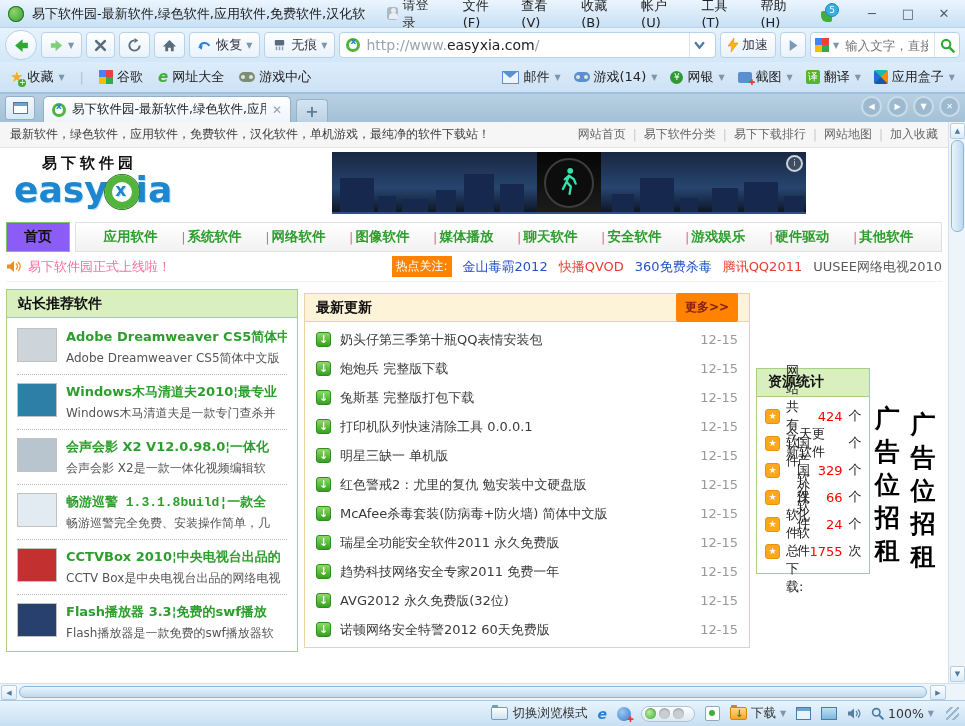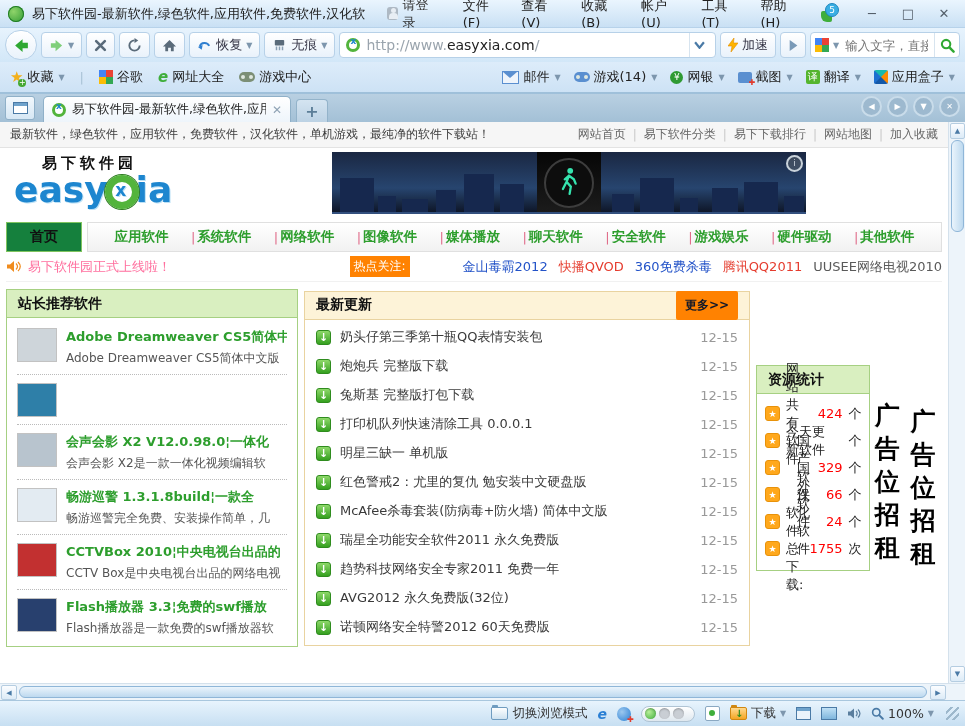--- a/index.html
+++ b/index.html
@@ -119,21 +119,21 @@
           background:linear-gradient(180deg,#1a2742 0%,#27456f 60%,#0e1628 100%);border-bottom:2px solid #33507e;box-sizing:border-box;}
   .bld{position:absolute;bottom:0;background:#16284e;}
   .tlight{position:absolute;left:205px;top:0;width:64px;height:62px;background:linear-gradient(#060606,#1c1c1c);
           display:flex;align-items:center;justify-content:center;}
   .tlight .lens{width:46px;height:46px;border-radius:50%;border:2px solid #3d3d3d;background:#0d0d0d;
                 display:flex;align-items:center;justify-content:center;}
   .binfo{position:absolute;right:3px;top:3px;width:13px;height:13px;border-radius:50%;border:2px solid #c9d2da;
          color:#c9d2da;font-size:9px;line-height:13px;text-align:center;background:rgba(90,100,112,.55);}
   
   .pg-nav{margin:2px 6px 0;height:30px;display:flex;gap:5px;}
-  .nav-home{width:76px;background:#15803d;border:1px solid #7fc45f;display:flex;align-items:center;justify-content:center;
+  .nav-home{width:64px;background:#8b5cf6;border:1px solid #7fc45f;display:flex;align-items:center;justify-content:center;
             font-weight:bold;font-size:14px;color:#111;box-sizing:border-box;}
   .nav-rest{flex:1;border:1px solid #e0e0e0;background:linear-gradient(#ffffff,#f1f1f1);display:flex;align-items:center;
             justify-content:space-evenly;padding:0 6px;box-sizing:border-box;}
   .nav-link{color:#2d9e2d;font-weight:bold;font-size:13.5px;font-family:Liberation Serif, serif;}
   .nav-sep{color:#e06c8a;margin:0 2px;}
   
   .pg-search{margin:2px 6px 0;height:48px;background:#f1fbe7;border:1px solid #cde9ae;display:flex;align-items:center;
              justify-content:center;gap:6px;box-sizing:border-box;}
   .pg-search input{width:424px;height:28px;border:1px solid #b8dd9a;font-size:13px;padding:0 6px;box-sizing:border-box;
                    font-family:inherit;outline:none;}
@@ -152,21 +152,21 @@
           padding:0 11px;font-weight:bold;font-size:14px;color:#111;box-sizing:border-box;}
   .box-left{width:292px;}
   .rec-list{padding:2px 10px;}
   .rec-item{display:flex;gap:9px;padding:8px 0 7px;border-bottom:1px dotted #bbb;}
   .rec-item:last-child{border-bottom:none;}
   .rec-thumb{width:40px;height:34px;border:1px solid #c2c2c2;flex:0 0 auto;box-sizing:border-box;}
   .rec-title{color:#2d9e2d;font-weight:bold;font-size:13px;margin-bottom:4px;white-space:nowrap;overflow:hidden;max-width:225px;}
   .rec-desc{color:#555;font-size:12px;white-space:nowrap;overflow:hidden;max-width:225px;}
   .box-mid{flex:1;border-color:#e9d3a0;}
   .box-mid .box-hd{background:#fdf3d8;border-bottom-color:#e9d3a0;}
-  .morebtn{margin-left:auto;background:#ff8201;color:#0f172a;font-size:12px;font-weight:bold;padding:6px 9px;border-radius:2px;}
+  .morebtn{margin-left:auto;background:#ff8201;color:#7f1d1d;font-size:12px;font-weight:bold;padding:6px 9px;border-radius:2px;}
   .latest-list{padding:3px 0;}
   .li-row{height:29px;display:flex;align-items:center;gap:9px;padding:0 11px;}
   .dl-ico{width:15px;height:15px;border-radius:3px;background:linear-gradient(#8ed86a,#35a01f);border:1px solid #2f8c1e;
           color:#fff;font-size:11px;font-weight:bold;display:flex;align-items:center;justify-content:center;flex:0 0 auto;box-sizing:border-box;}
   .li-name{color:#3a3a3a;font-size:13px;white-space:nowrap;overflow:hidden;}
   .li-date{margin-left:auto;color:#999;font-size:13px;}
   .col-right{width:186px;display:flex;flex-direction:row;}
   .stats-list{padding:6px 8px 8px;}
   .st-row{display:flex;align-items:center;gap:6px;height:27px;}
   .st-star{width:15px;height:15px;border-radius:3px;background:#ffa81c;border:1px solid #e8920a;color:#fff;font-size:9px;
@@ -500,21 +500,21 @@
 
 
     <div class="pg-announce">
       <svg width="16" height="15" viewBox="0 0 16 14">
         <path d="M1 5 h3 l4 -3.5 v11 L4 9 H1 Z" fill="#f08c1e"></path>
         <path d="M10 4 C12 6 12 8 10 10 M12 2.5 C15 5.5 15 8.5 12 11.5" stroke="#f08c1e" stroke-width="1.2" fill="none"></path>
       </svg>
       <span class="announce-text">易下软件园正式上线啦！</span>
       <span class="hotwrap">
         <span class="hot-label">热点关注:</span>
-        <span style="display:flex;gap:11px;margin-left:42px;" id="hot-links">
+        <span style="display:flex;gap:11px;" id="hot-links">
             <span class="hot-link" style="color: rgb(35, 83, 200);">金山毒霸2012</span>
             <span class="hot-link" style="color: rgb(229, 60, 46);">快播QVOD</span>
             <span class="hot-link" style="color: rgb(35, 83, 200);">360免费杀毒</span>
             <span class="hot-link" style="color: rgb(229, 60, 46);">腾讯QQ2011</span>
             <span class="hot-link" style="color: rgb(90, 90, 90);">UUSEE网络电视2010</span>
           </span>
       </span>
     </div>
 
     <div class="pg-main">
@@ -524,31 +524,35 @@
         <div class="rec-list" id="rec-list">
             <div class="rec-item">
     <span class="rec-thumb" style="background: rgb(206, 213, 218);"></span>
     <span style="overflow:hidden;">
       <div class="rec-title">Adobe Dreamweaver CS5简体中文</div>
       <div class="rec-desc">Adobe Dreamweaver CS5简体中文版</div>
     </span>
   </div>
             <div class="rec-item">
     <span class="rec-thumb" style="background: rgb(46, 127, 168);"></span>
+    <span style="overflow:hidden;">
+      <div class="rec-title">Windows木马清道夫2010¦最专业</div>
+      <div class="rec-desc">Windows木马清道夫是一款专门查杀并</div>
+    </span>
   </div>
             <div class="rec-item">
     <span class="rec-thumb" style="background: rgb(184, 196, 206);"></span>
     <span style="overflow:hidden;">
       <div class="rec-title">会声会影 X2 V12.0.98.0¦一体化</div>
       <div class="rec-desc">会声会影 X2是一款一体化视频编辑软</div>
     </span>
   </div>
             <div class="rec-item">
     <span class="rec-thumb" style="background: rgb(227, 235, 242);"></span>
-    <span style="overflow:hidden;">
+    <span style="overflow:hidden;font-family:Liberation Mono, monospace;">
       <div class="rec-title">畅游巡警 1.3.1.8build¦一款全</div>
       <div class="rec-desc">畅游巡警完全免费、安装操作简单，几</div>
     </span>
   </div>
             <div class="rec-item">
     <span class="rec-thumb" style="background: rgb(194, 48, 48);"></span>
     <span style="overflow:hidden;">
       <div class="rec-title">CCTVBox 2010¦中央电视台出品的</div>
       <div class="rec-desc">CCTV Box是中央电视台出品的网络电视</div>
     </span>

